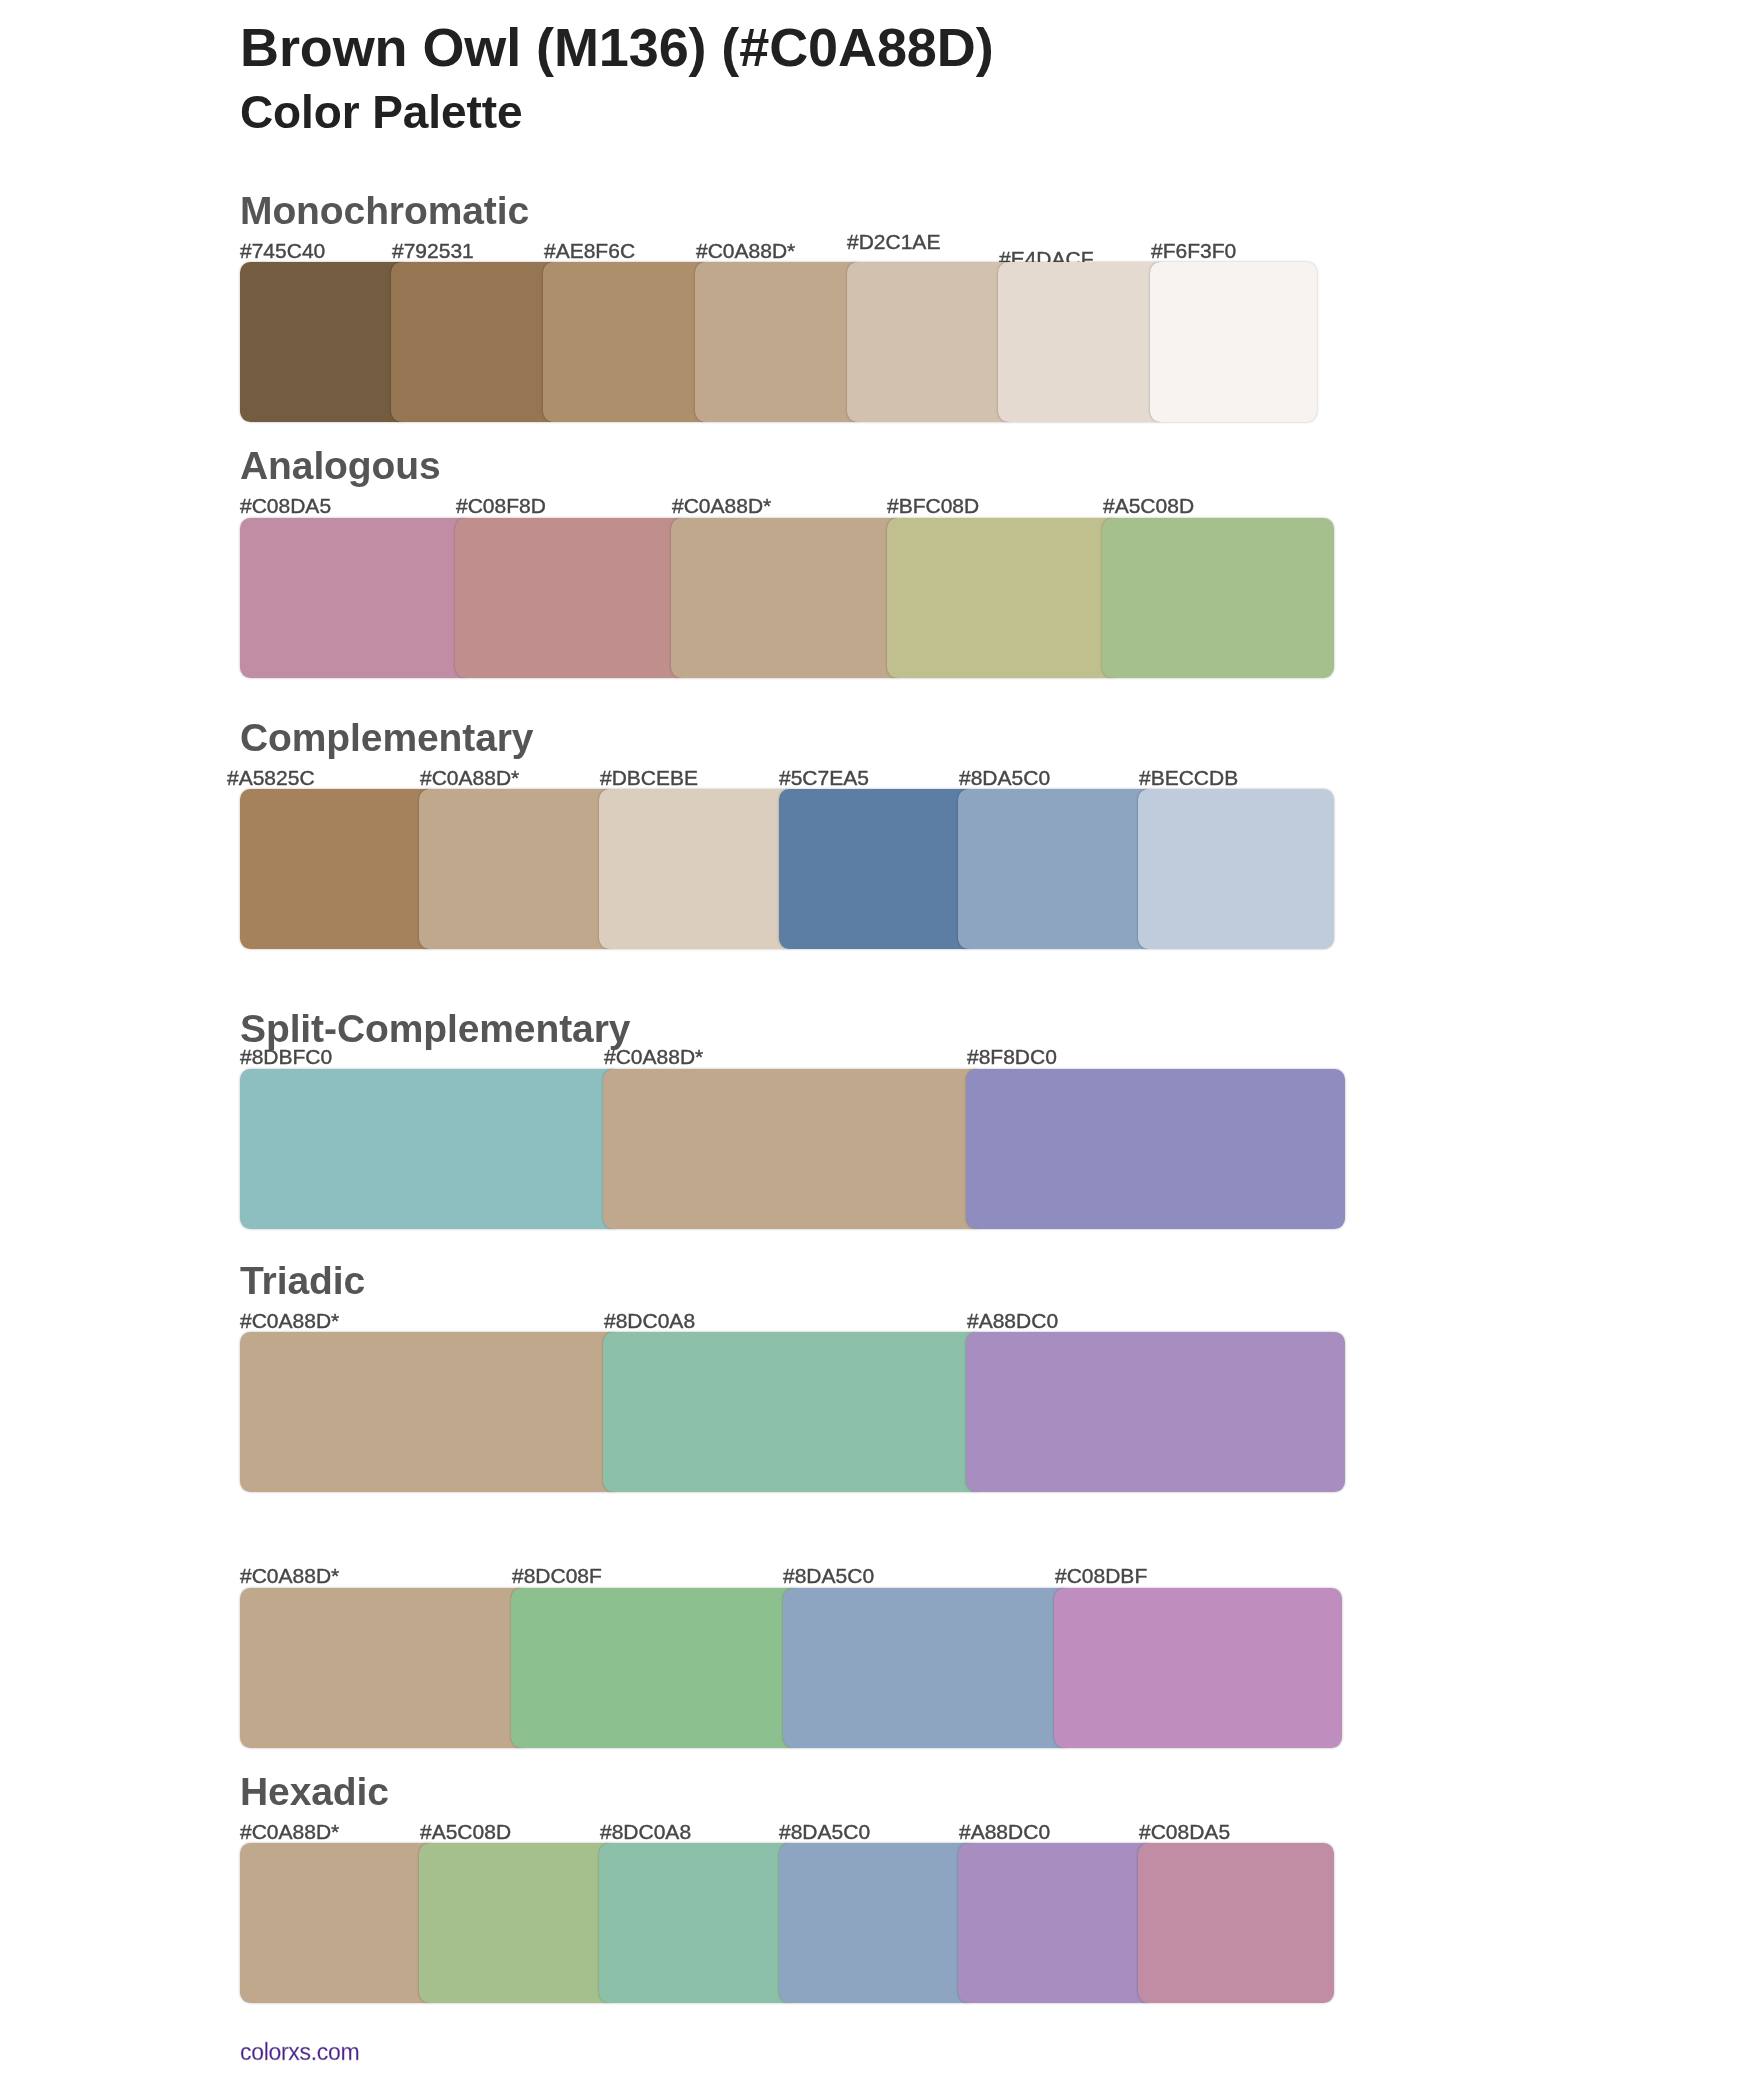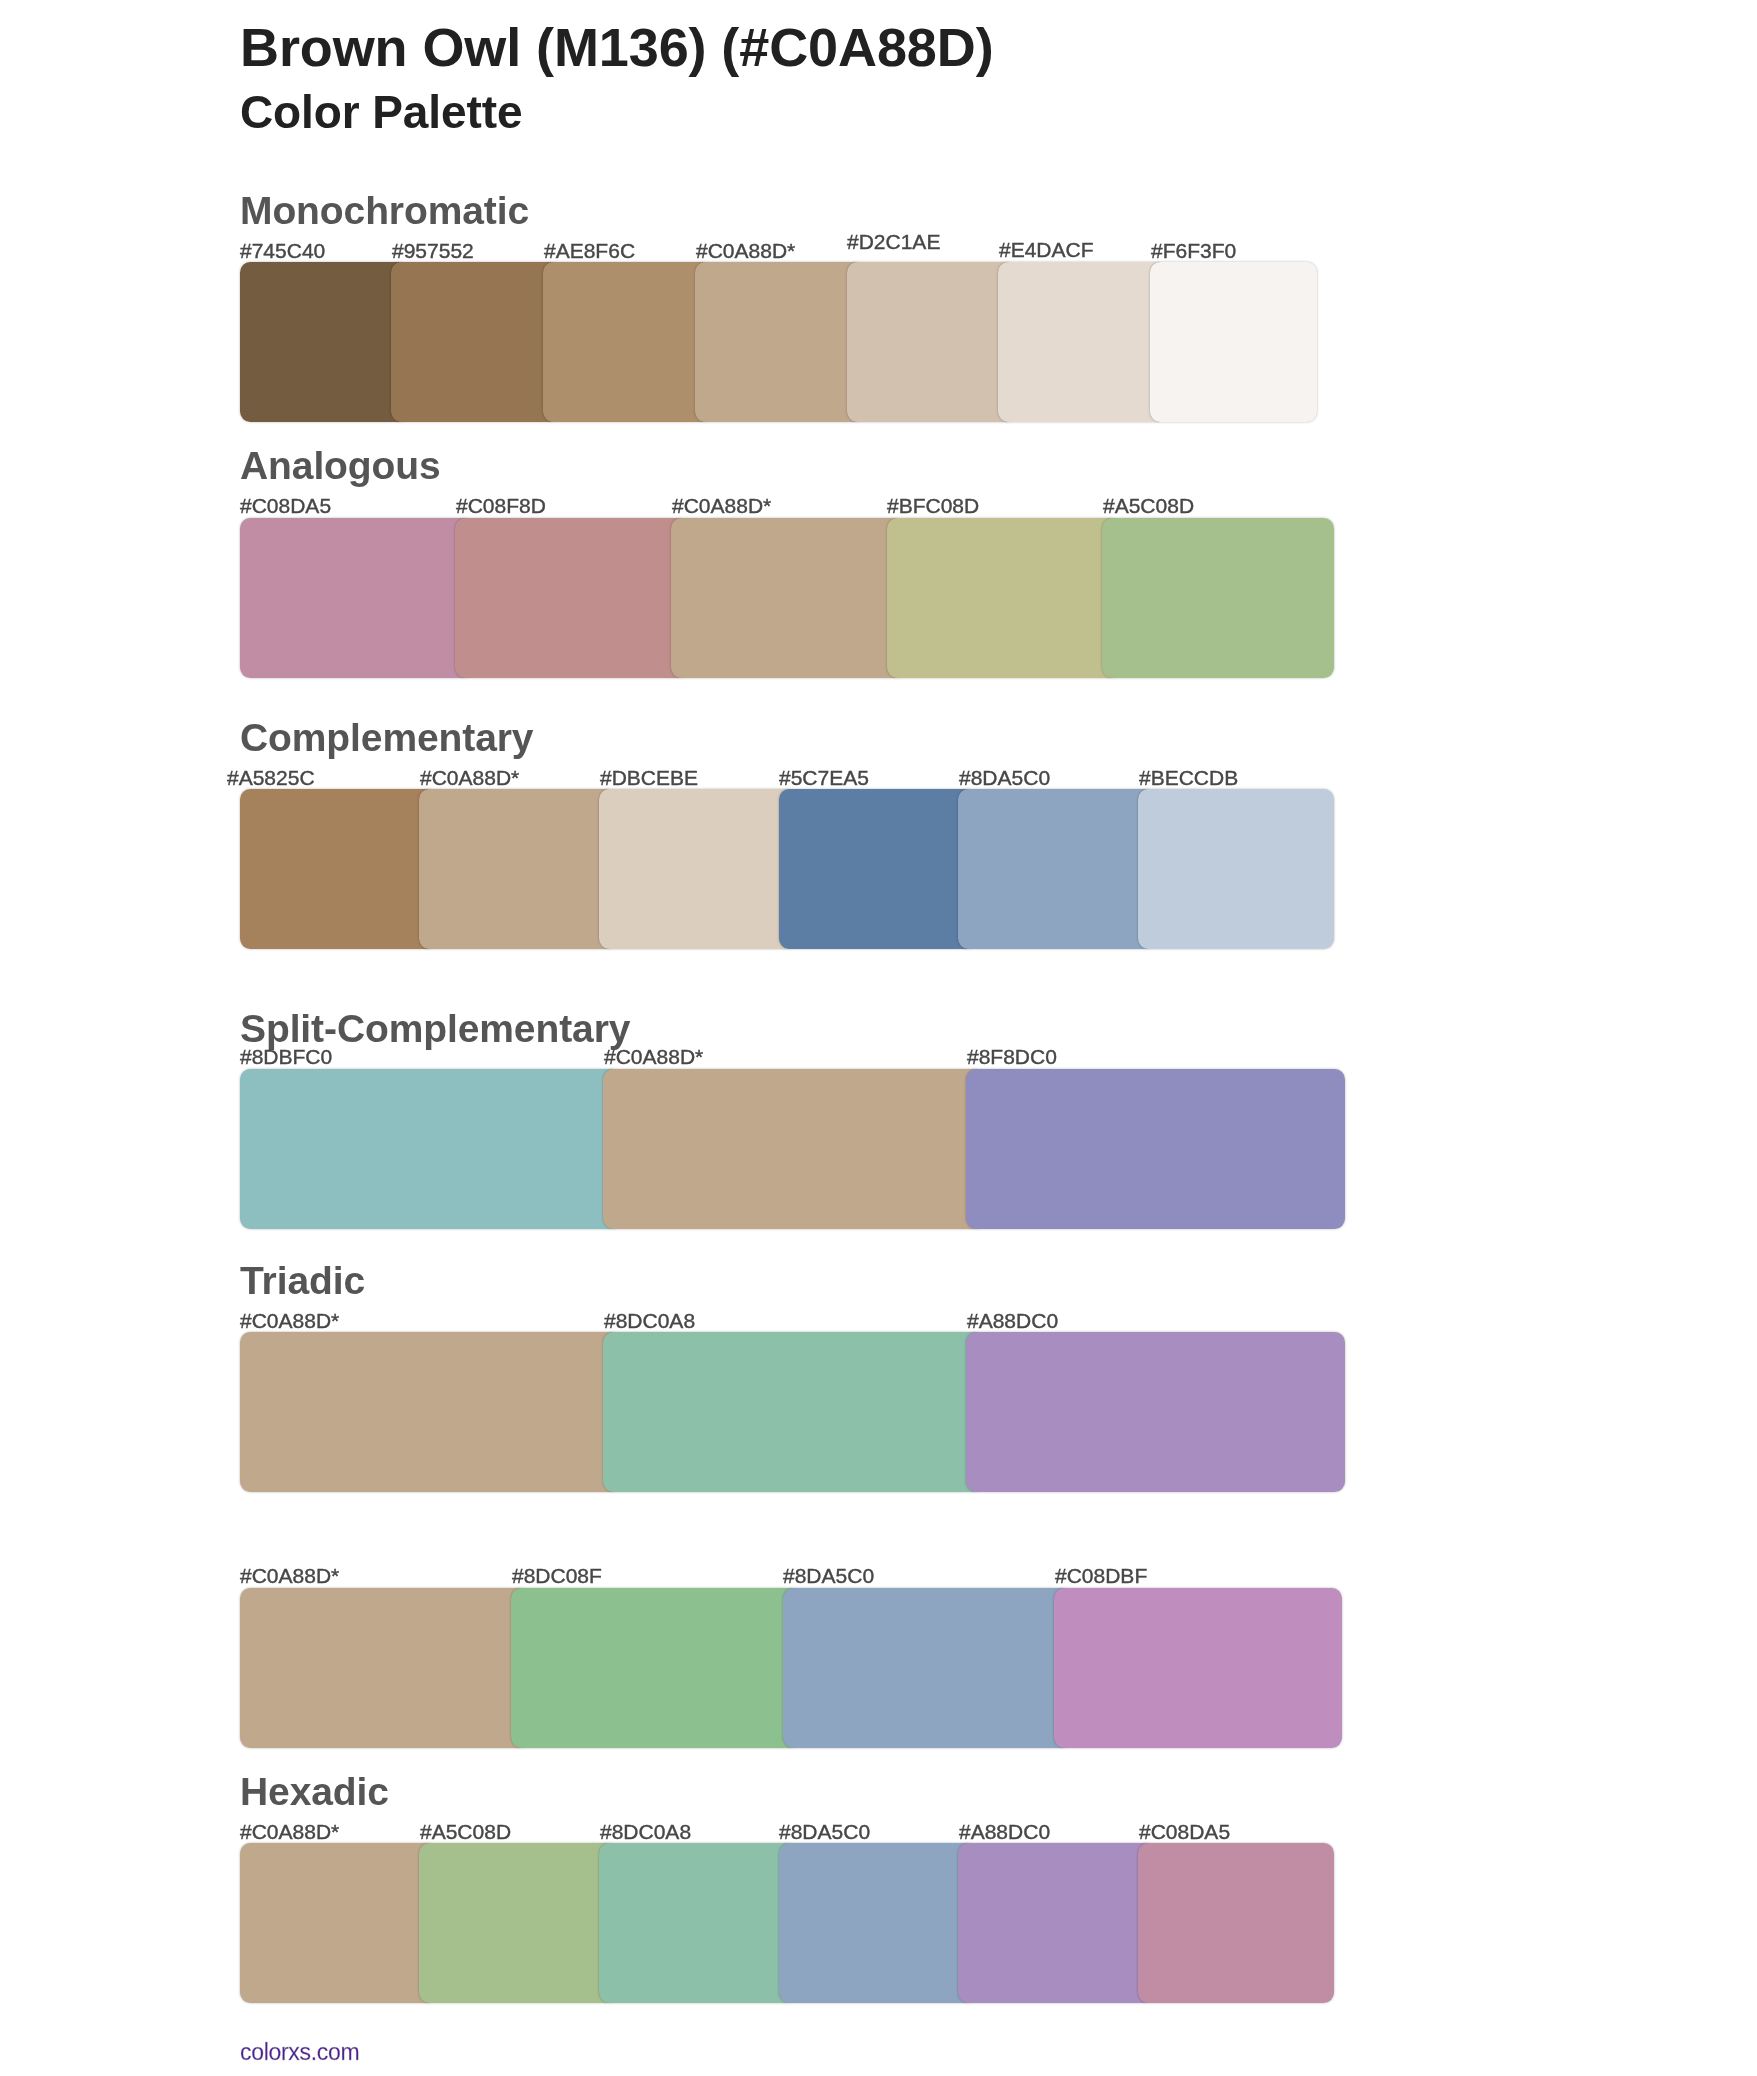--- a/index.html
+++ b/index.html
@@ -25,25 +25,25 @@
 <body>
 
 <div class="page-wrap">
   <h1 class="page-title">
       <span class="t1" style="top:22px">Brown Owl (M136) (#C0A88D)</span>
       <span class="t2" style="top:87px">Color Palette</span>
     </h1>
   <section class="section">
     <h2 class="sec-title" style="top:188px">Monochromatic</h2>
     <div class="lbl" style="left:240px;top:239px">#745C40</div>
-    <div class="lbl" style="left:392px;top:239px">#957552</div>
+    <div class="lbl" style="left:392px;top:239px">#792531</div>
     <div class="lbl" style="left:544px;top:239px">#AE8F6C</div>
     <div class="lbl" style="left:696px;top:239px">#C0A88D*</div>
     <div class="lbl" style="left:847px;top:230px">#D2C1AE</div>
-    <div class="lbl" style="left:999px;top:238px">#E4DACF</div>
+    <div class="lbl" style="left:999px;top:247px">#E4DACF</div>
     <div class="lbl" style="left:1151px;top:239px">#F6F3F0</div>
     <div class="sw" style="left: 240px; top: 262px; width: 169px; background-color: rgb(116, 92, 64);"></div>
     <div class="sw" style="left: 391px; top: 262px; width: 169px; background-color: rgb(149, 117, 82);"></div>
     <div class="sw" style="left: 543px; top: 262px; width: 169px; background-color: rgb(174, 143, 108);"></div>
     <div class="sw" style="left: 695px; top: 262px; width: 169px; background-color: rgb(192, 168, 141);"></div>
     <div class="sw" style="left: 847px; top: 262px; width: 169px; background-color: rgb(210, 193, 174);"></div>
     <div class="sw" style="left: 998px; top: 262px; width: 169px; background-color: rgb(228, 218, 207);"></div>
     <div class="sw" style="left: 1150px; top: 262px; width: 167px; background-color: rgb(246, 243, 240);"></div>
   </section>
   <section class="section">

